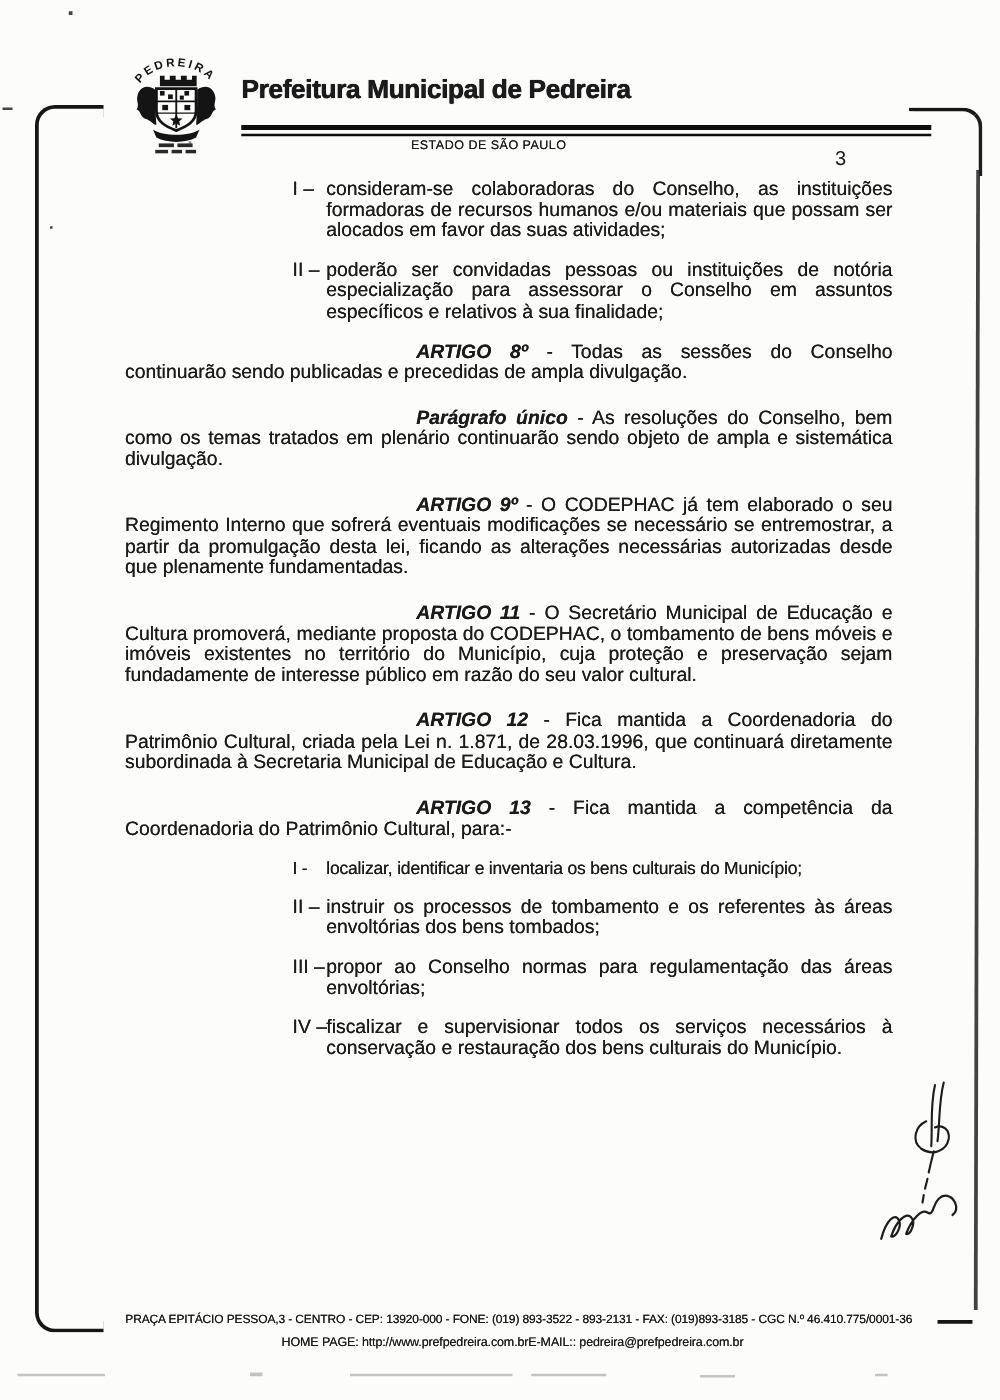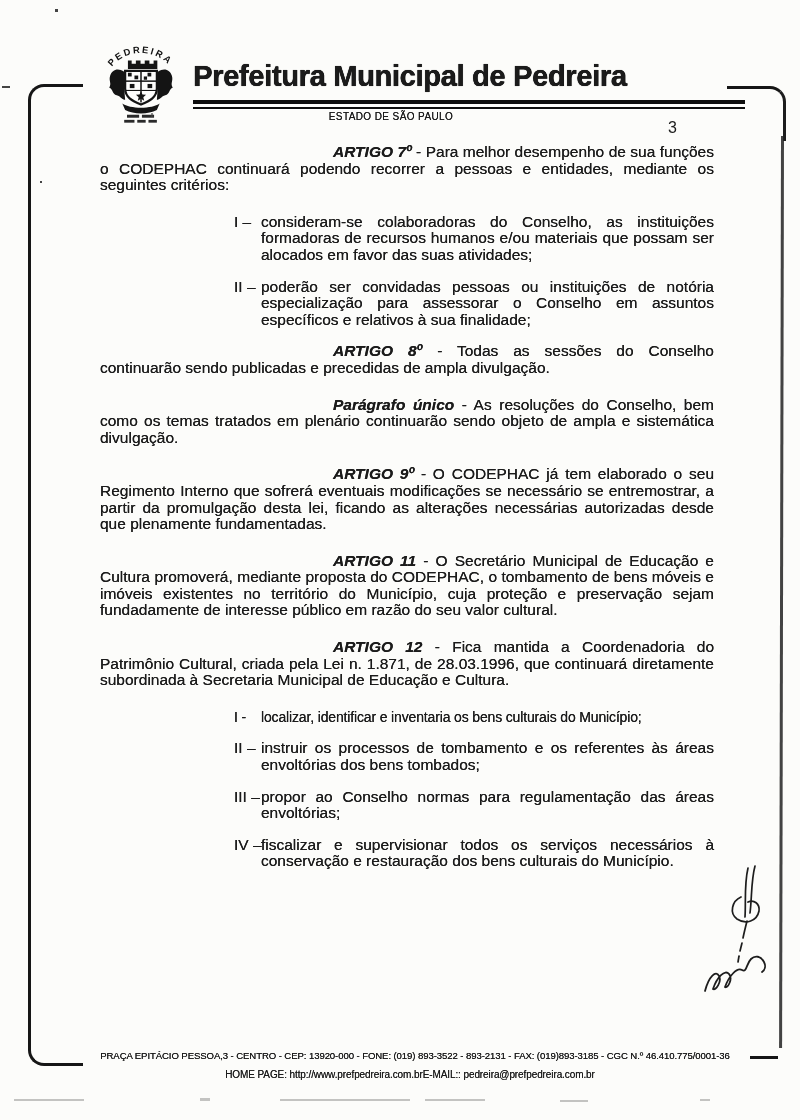--- a/index.html
+++ b/index.html
@@ -23,21 +23,21 @@
     position:absolute; left:781px; top:136px; width:2.5px; height:912px;
     background:#222; opacity:.85; transform:rotate(.12deg); transform-origin:top;
   }
   .frame-bottomright{
     position:absolute; left:750px; top:1056px; width:28px; height:3px; background:#161616;
   }
   
   .emblem{position:absolute; left:99px; top:38px;}
   .doc-title{
     position:absolute; left:193px; top:60px; width:560px;
-    font-size:29px; font-weight:700; letter-spacing:-.3px; white-space:nowrap;
+    font-size:21px; font-weight:700; letter-spacing:-.3px; white-space:nowrap;
     text-shadow:0 0 .7px #111, .4px 0 0 #111;
   }
   .title-rule{
     position:absolute; left:193px; top:100px; width:552px; height:3px;
     border-top:4px solid #0e0e0e; border-bottom:2px solid #0e0e0e;
   }
   .subtitle{
     position:absolute; left:195px; top:111px; width:392px; text-align:center;
     font-size:10px; letter-spacing:.4px; text-shadow:0 0 .4px #222;
   }
@@ -115,28 +115,28 @@
     <rect x="41" y="87.5" width="9" height="3" fill="#2a2a2a"></rect>
     <rect x="53" y="87.5" width="9" height="3" fill="#2a2a2a"></rect>
   </svg>
 
   <div class="doc-title">Prefeitura Municipal de Pedreira</div>
   <div class="title-rule"></div>
   <div class="subtitle">ESTADO DE SÃO PAULO</div>
   <div class="page-number">3</div>
 
   <div class="body">
-    <p class="block article"><span class="lbl">ARTIGO 7º</span> <span>- Para melhor desempenho de sua funções o CODEPHAC continuará podendo recorrer a pessoas e entidades, mediante os seguintes critérios:</span></p>
     <p class="block item"><span class="marker">I –</span><span>consideram-se colaboradoras do Conselho, as instituições formadoras de recursos humanos e/ou materiais que possam ser alocados em favor das suas atividades;</span></p>
     <p class="block item"><span class="marker">II –</span><span>poderão ser convidadas pessoas ou instituições de notória especialização para assessorar o Conselho em assuntos específicos e relativos à sua finalidade;</span></p>
     <p class="block article"><span class="lbl">ARTIGO 8º</span> <span>- Todas as sessões do Conselho continuarão sendo publicadas e precedidas de ampla divulgação.</span></p>
     <p class="block article"><span class="lbl">Parágrafo único</span> <span>- As resoluções do Conselho, bem como os temas tratados em plenário continuarão sendo objeto de ampla e sistemática divulgação.</span></p>
     <p class="block article"><span class="lbl">ARTIGO 9º</span> <span>- O CODEPHAC já tem elaborado o seu Regimento Interno que sofrerá eventuais modificações se necessário se entremostrar, a partir da promulgação desta lei, ficando as alterações necessárias autorizadas desde que plenamente fundamentadas.</span></p>
     <p class="block article"><span class="lbl">ARTIGO 11</span> <span>- O Secretário Municipal de Educação e Cultura promoverá, mediante proposta do CODEPHAC, o tombamento de bens móveis e imóveis existentes no território do Município, cuja proteção e preservação sejam fundadamente de interesse público em razão do seu valor cultural.</span></p>
     <p class="block article"><span class="lbl">ARTIGO 12</span> <span>- Fica mantida a Coordenadoria do Patrimônio Cultural, criada pela Lei n. 1.871, de 28.03.1996, que continuará diretamente subordinada à Secretaria Municipal de Educação e Cultura.</span></p>
+    <p class="block article" style="margin-bottom:14px"><span class="lbl">ARTIGO 13</span> <span>- Fica mantida a competência da Coordenadoria do Patrimônio Cultural, para:-</span></p>
     <p class="block item tight"><span class="marker">I -</span><span>localizar, identificar e inventaria os bens culturais do Município;</span></p>
     <p class="block item"><span class="marker">II –</span><span>instruir os processos de tombamento e os referentes às áreas envoltórias dos bens tombados;</span></p>
     <p class="block item"><span class="marker">III –</span><span>propor ao Conselho normas para regulamentação das áreas envoltórias;</span></p>
     <p class="block item" style="margin-bottom:0"><span class="marker">IV –</span><span>fiscalizar e supervisionar todos os serviços necessários à conservação e restauração dos bens culturais do Município.</span></p>
   </div>
 
   <svg class="sig-top" width="62" height="105" viewBox="0 0 62 105">
     <g fill="none" stroke="#1d1d1d" stroke-width="1.7" stroke-linecap="round">
       <path d="M34,5 C30,22 32,40 31,54"></path>
       <path d="M41,3 C37,18 38,34 36,50"></path>

